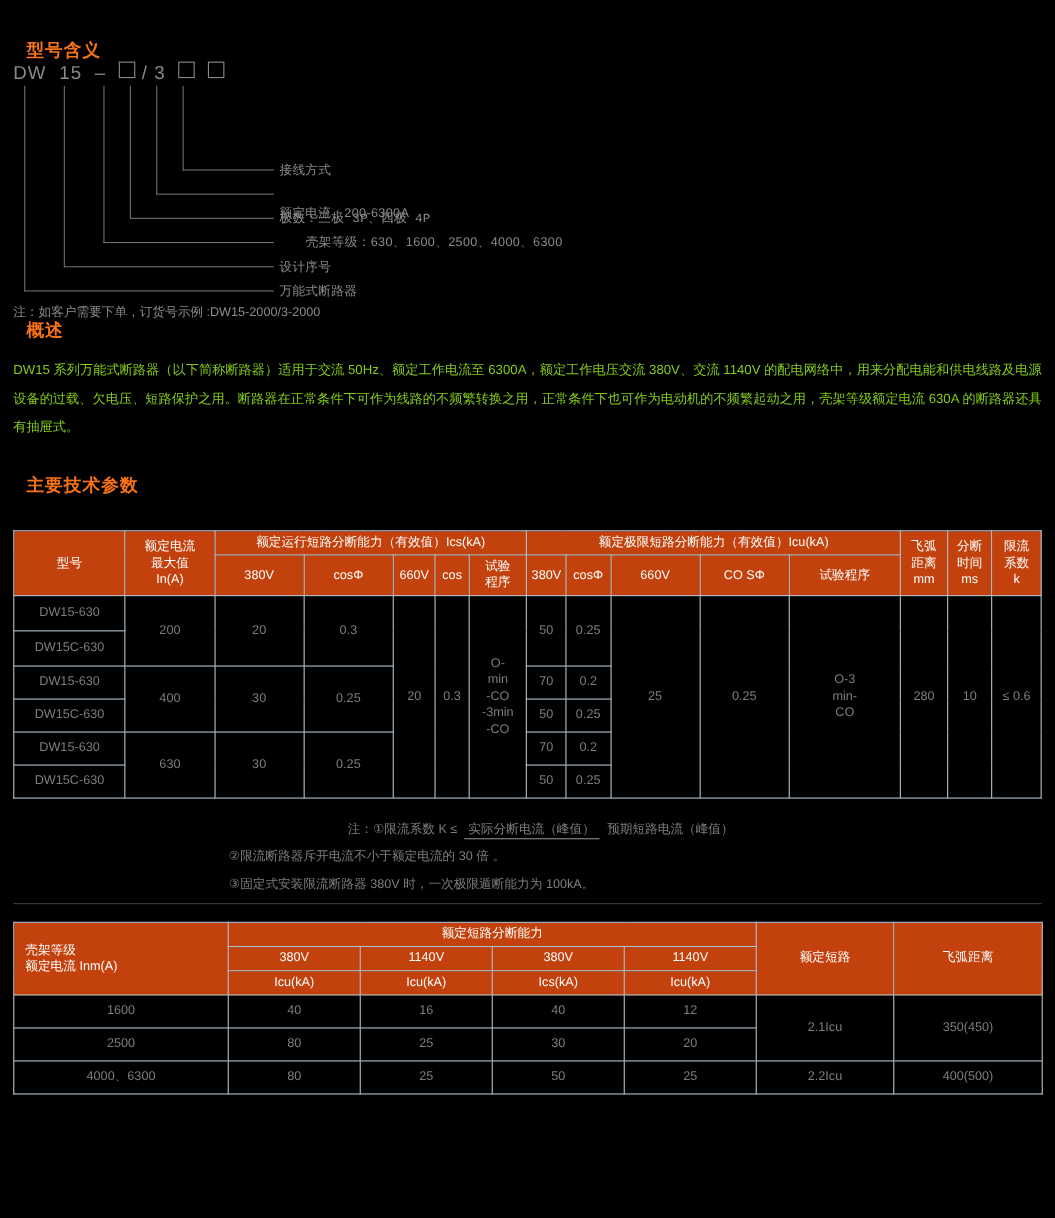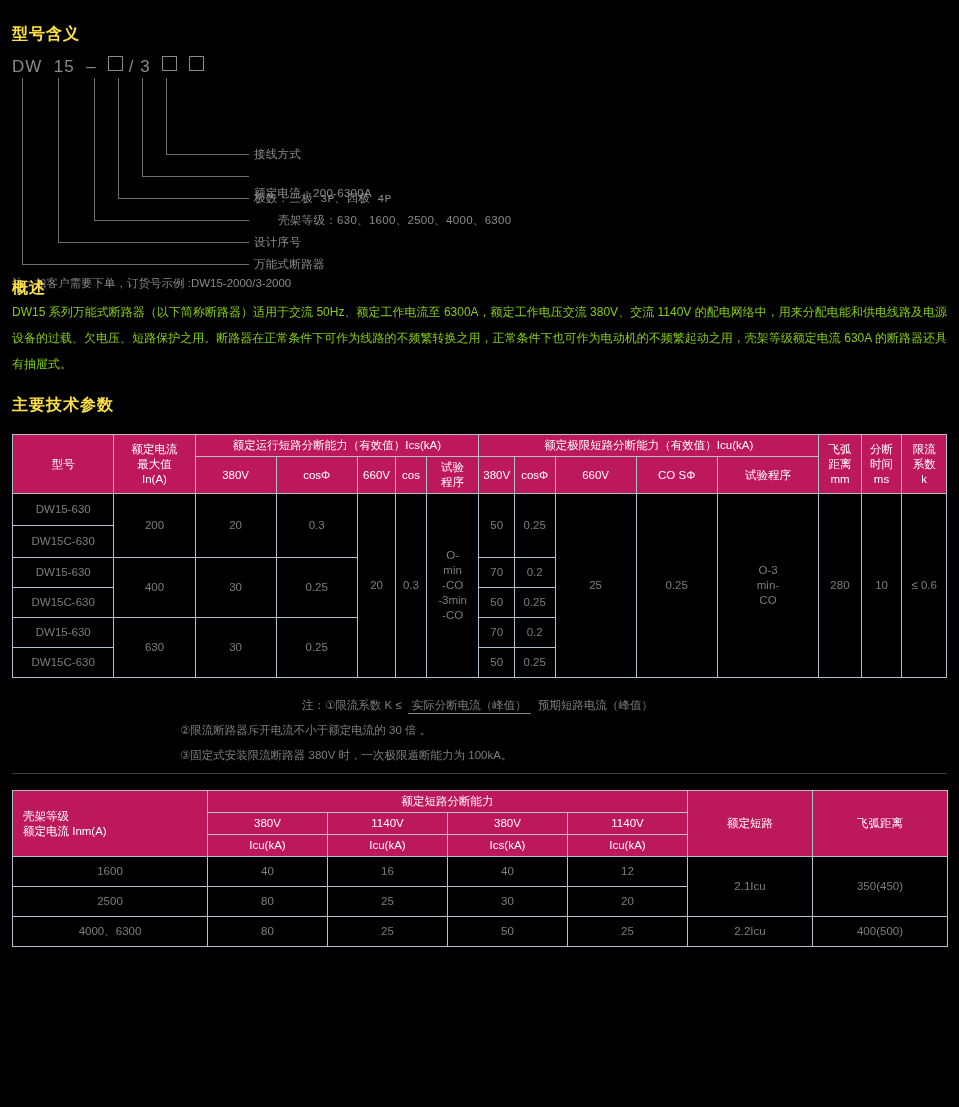--- a/index.html
+++ b/index.html
@@ -5,22 +5,22 @@
   html,body{margin:0;padding:0;background:#000;}
   body{
     width:959px;min-height:1107px;
     font-family:"Liberation Sans","DejaVu Sans",sans-serif;
     color:#7d7d7d;
     -webkit-font-smoothing:none;
   }
   .page{position:relative;width:959px;min-height:1107px;background:#000;overflow:hidden;}
 
   h2.sec{
-    margin:0;padding:0;
-    color:#fde047;
+    margin:12px;padding:0;
+    color:#f97316;
     font-size:16px;
     font-weight:bold;
     letter-spacing:1px;
   }
 
   
   .model-block{position:relative;padding:26px 0 0 12px;height:278px;box-sizing:border-box;}
   .model-title{position:absolute;left:12px;top:24px;}
   .code-line{position:absolute;left:12px;top:56px;font-size:17px;color:#8a8a8a;letter-spacing:1px;white-space:nowrap;}
   .code-line .sq{display:inline-block;width:13px;height:13px;border:1px solid #8a8a8a;vertical-align:1px;}
@@ -43,33 +43,33 @@
     font-size:11.5px;
   }
   table.spec th,table.spec td{
     border:1px solid #b2c0cb;
     text-align:center;
     vertical-align:middle;
     padding:3px 2px;
     line-height:15px;
   }
   table.spec th{
-    background:#be185d;
+    background:#c2410c;
     color:#ffffff;
     font-weight:normal;
   }
   table.spec td{
     background:#000;
     color:#7d7d7d;
   }
   td.left{text-align:left;padding-left:10px;}
   .divider{height:1px;background:#3a3f44;margin:0 12px;}
 
   
-  .notes{padding:14px 12px 10px 12px;font-size:11.5px;color:#7d7d7d;}
+  .notes{padding:14px 12px 10px 12px;font-size:11.5px;color:#7d7d7d;margin-left:28px;}
   .note-frac{display:flex;align-items:center;justify-content:center;gap:6px;margin:6px 0 4px 0;}
   .note-frac .lead{white-space:nowrap;}
   .frac{display:inline-block;text-align:center;}
   .frac .num{padding:0 4px 2px 4px;border-bottom:1px solid #8a8a8a;white-space:nowrap;}
   .frac .den{padding:3px 4px 0 4px;white-space:nowrap;}
   .note-line{margin:10px 0 0 168px;}
   .spacer{height:18px;}
 </style>
 </head>
 <body>

